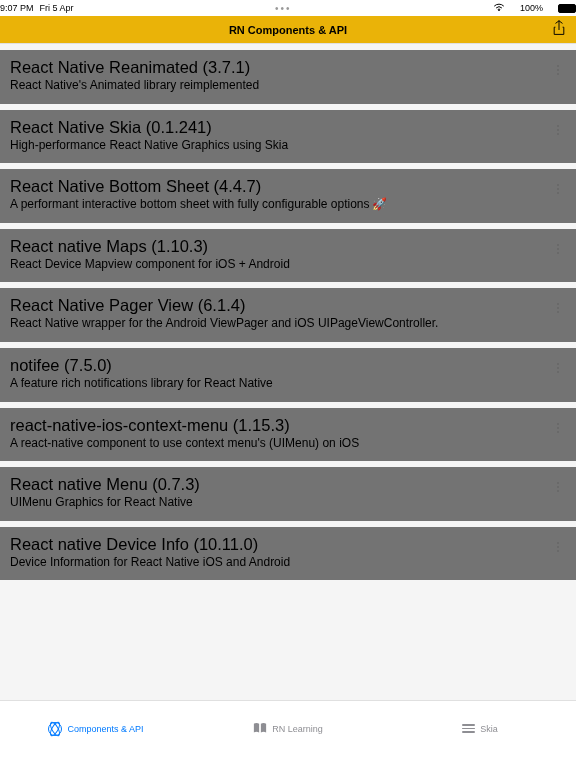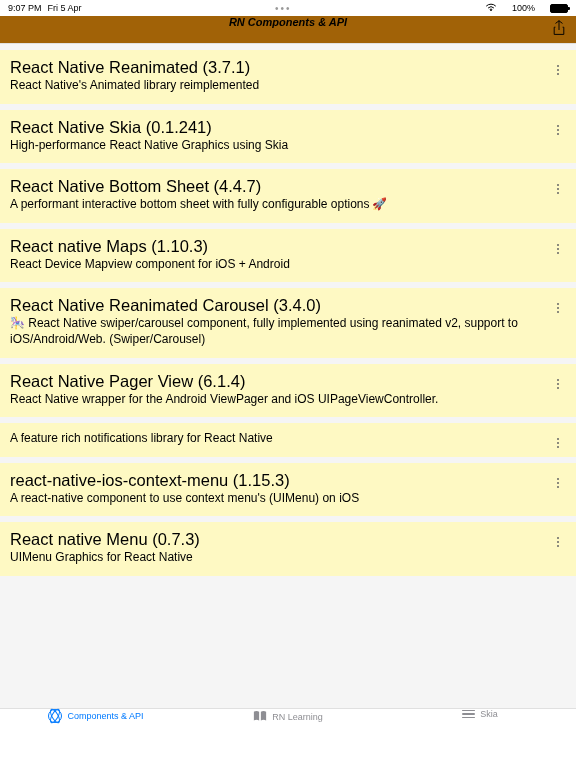--- a/index.html
+++ b/index.html
@@ -14,21 +14,21 @@
       height: 768px;
       background: #fff;
       overflow: hidden;
       position: relative;
     }
     .status-bar {
       height: 16px;
       display: flex;
       justify-content: space-between;
       align-items: center;
-      padding: 0 8px;
+      padding: 0 0;
       font-size: 9px;
       font-weight: 500;
       background: #fff;
     }
     .status-left {
       display: flex;
       gap: 6px;
       align-items: center;
     }
     .status-right {
@@ -59,25 +59,25 @@
       background: #000;
       border-radius: 0 1px 1px 0;
     }
     .wifi-icon svg {
       width: 12px;
       height: 10px;
     }
     .nav-bar {
       height: 28px;
       display: flex;
+      align-items: center;
       justify-content: center;
       position: relative;
-      background: #a16207;
+      background: #eab308;
       border-bottom: 0.5px solid #e0e0e0;
-      font-style: italic;
     }
     .nav-title {
       font-size: 11px;
       font-weight: 600;
     }
     .share-btn {
       position: absolute;
       right: 10px;
       top: 50%;
       transform: translateY(-50%);
@@ -85,21 +85,21 @@
     .share-btn svg {
       width: 14px;
       height: 16px;
     }
     .content {
       height: calc(768px - 16px - 28px - 40px);
       overflow-y: auto;
       background: #f5f5f5;
     }
     .list-item {
-      background: #fef9c3;
+      background: #737373;
       padding: 8px 10px 10px 10px;
       margin-bottom: 6px;
       position: relative;
     }
     .list-item:first-child {
       margin-top: 6px;
     }
     .item-title {
       font-size: 16.5px;
       font-weight: 400;
@@ -125,28 +125,28 @@
       gap: 2px;
     }
     .more-btn span {
       width: 2px;
       height: 2px;
       background: #666;
       border-radius: 50%;
     }
     .tab-bar {
       position: absolute;
-      bottom: 4px;
+      bottom: 12px;
       left: 0;
       right: 0;
       height: 56px;
       background: #fff;
       border-top: 0.5px solid #e0e0e0;
       display: flex;
-      align-items: flex-start;
+      align-items: center;
     }
     .tab-item {
       flex: 1;
       display: flex;
       align-items: center;
       justify-content: center;
       gap: 5px;
       color: #8e8e93;
       font-size: 9px;
     }
@@ -255,57 +255,58 @@
       </div>
     <div class="item-title">React native Maps (1.10.3)</div>
     <div class="item-desc">React Device Mapview component for iOS + Android</div>
   </div>
   <div class="list-item">
     <div class="more-btn">
         <span></span>
         <span></span>
         <span></span>
       </div>
-    <div class="item-title">React Native Reanimated Carousel (3.4.0)</div>
-    <div class="item-desc">🎠 React Native swiper/carousel component, fully implemented using reanimated v2, support to iOS/Android/Web. (Swiper/Carousel)</div>
-  </div>
-  <div class="list-item">
-    <div class="more-btn">
-        <span></span>
-        <span></span>
-        <span></span>
-      </div>
     <div class="item-title">React Native Pager View (6.1.4)</div>
     <div class="item-desc">React Native wrapper for the Android ViewPager and iOS UIPageViewController.</div>
   </div>
   <div class="list-item">
     <div class="more-btn">
         <span></span>
         <span></span>
         <span></span>
       </div>
+    <div class="item-title">notifee (7.5.0)</div>
     <div class="item-desc">A feature rich notifications library for React Native</div>
   </div>
   <div class="list-item">
     <div class="more-btn">
         <span></span>
         <span></span>
         <span></span>
       </div>
     <div class="item-title">react-native-ios-context-menu (1.15.3)</div>
     <div class="item-desc">A react-native component to use context menu's (UIMenu) on iOS</div>
   </div>
   <div class="list-item">
     <div class="more-btn">
         <span></span>
         <span></span>
         <span></span>
       </div>
     <div class="item-title">React native Menu (0.7.3)</div>
     <div class="item-desc">UIMenu Graphics for React Native</div>
+  </div>
+  <div class="list-item">
+    <div class="more-btn">
+        <span></span>
+        <span></span>
+        <span></span>
+      </div>
+    <div class="item-title">React native Device Info (10.11.0)</div>
+    <div class="item-desc">Device Information for React Native iOS and Android</div>
   </div>
 </div>
 
 <div class="tab-bar">
   <div class="tab-item active">
     <span class="react-icon"></span>
     <span>Components &amp; API</span>
   </div>
   <div class="tab-item">
     <span>

